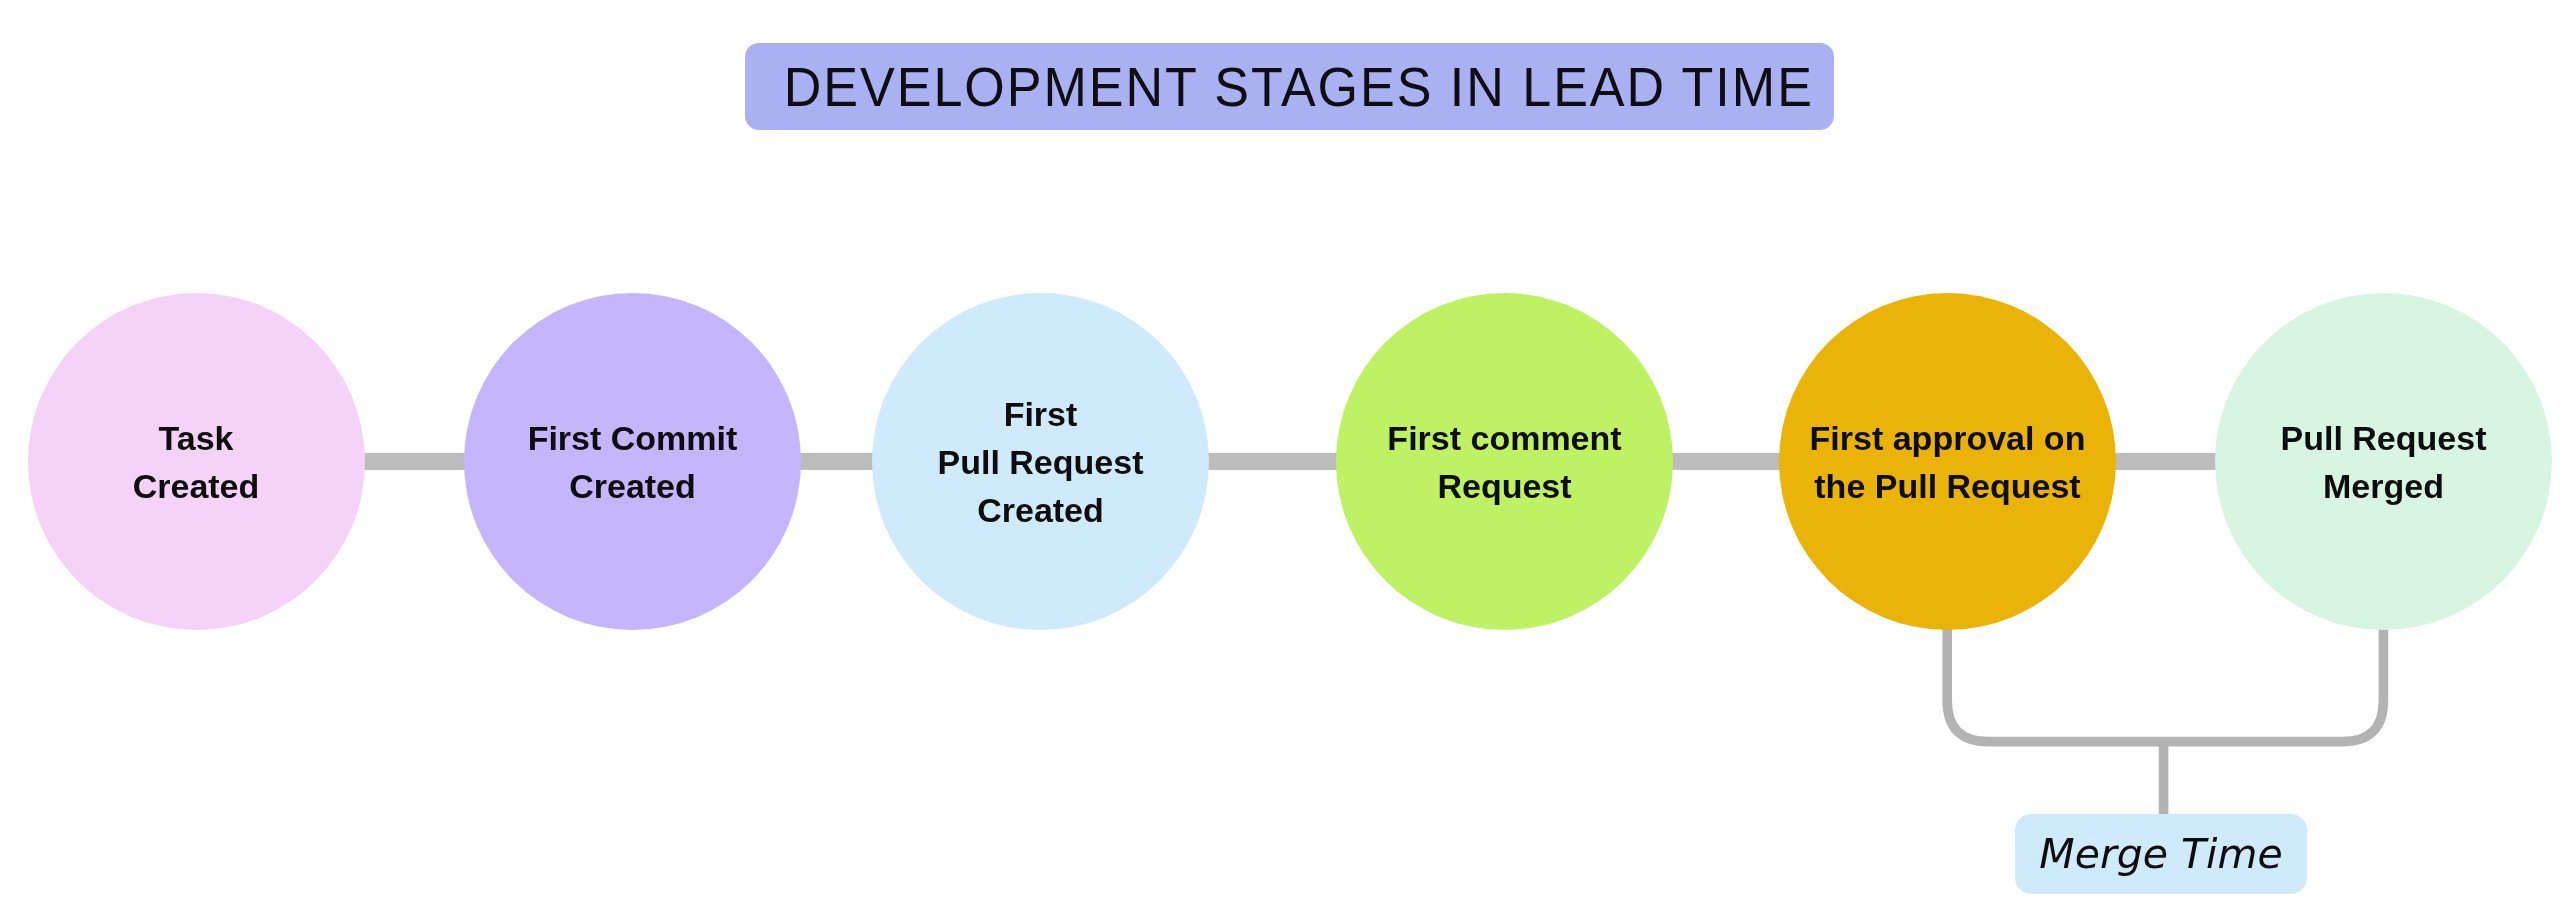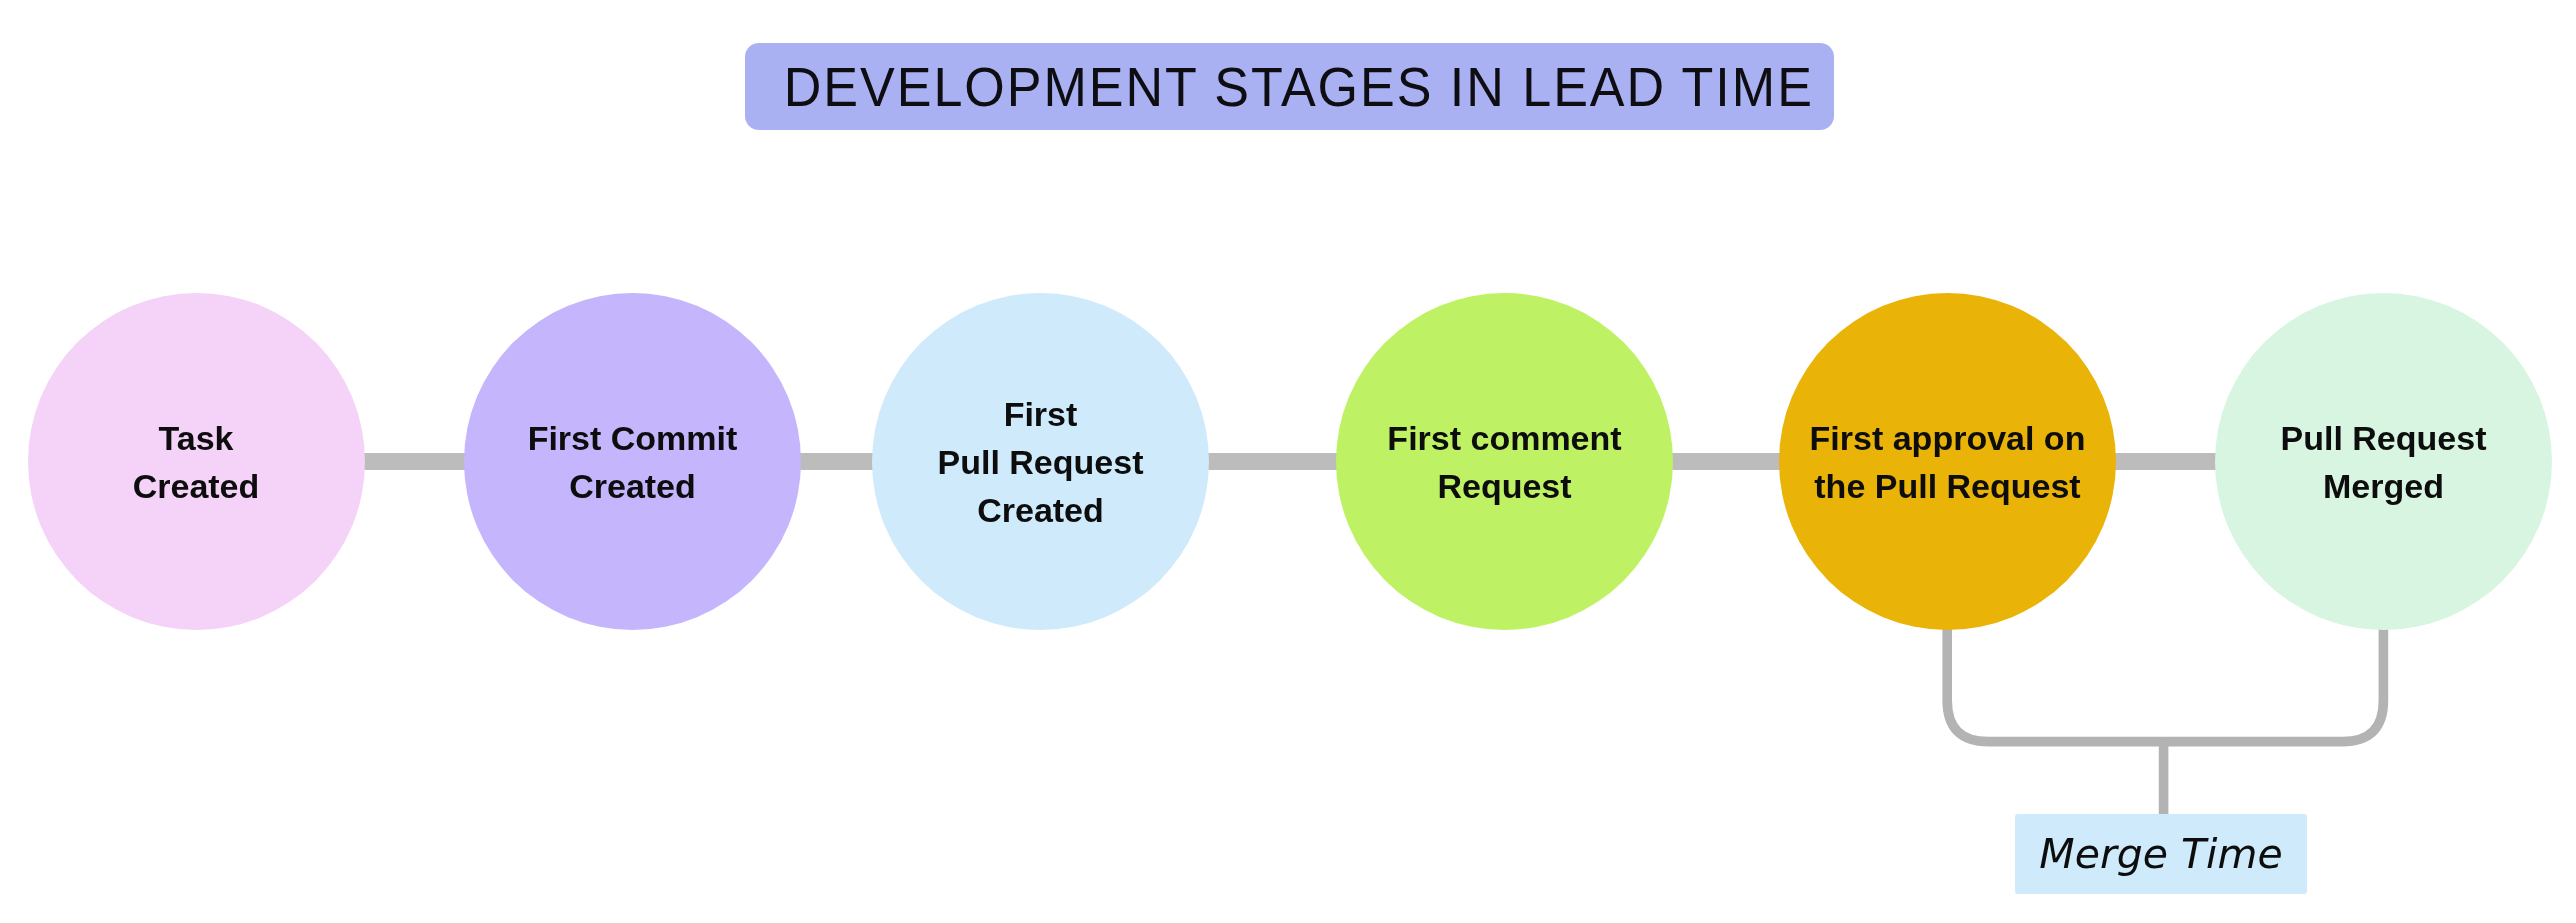--- a/index.html
+++ b/index.html
@@ -84,21 +84,21 @@
     z-index: 0;
   }
 
   
   .merge-label {
     position: absolute;
     left: 2015px;
     top: 814px;
     width: 292px;
     height: 80px;
-    border-radius: 3px;
+    border-radius: 16px;
     z-index: 2;
     display: flex;
     align-items: center;
     justify-content: center;
   }
   .merge-label .merge-text {
     font-family: "DejaVu Sans", cursive;
     font-style: italic;
     font-size: 41px;
     font-weight: 500;

